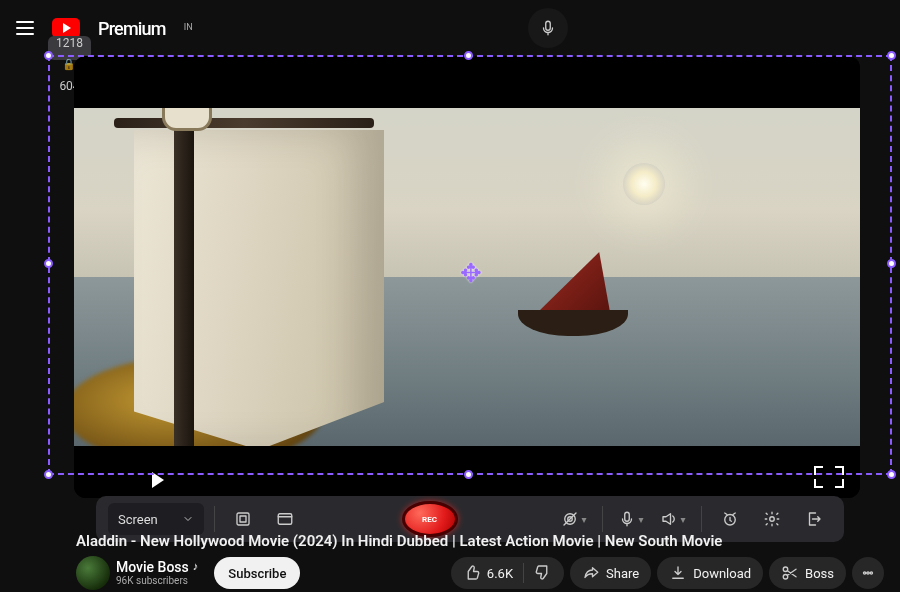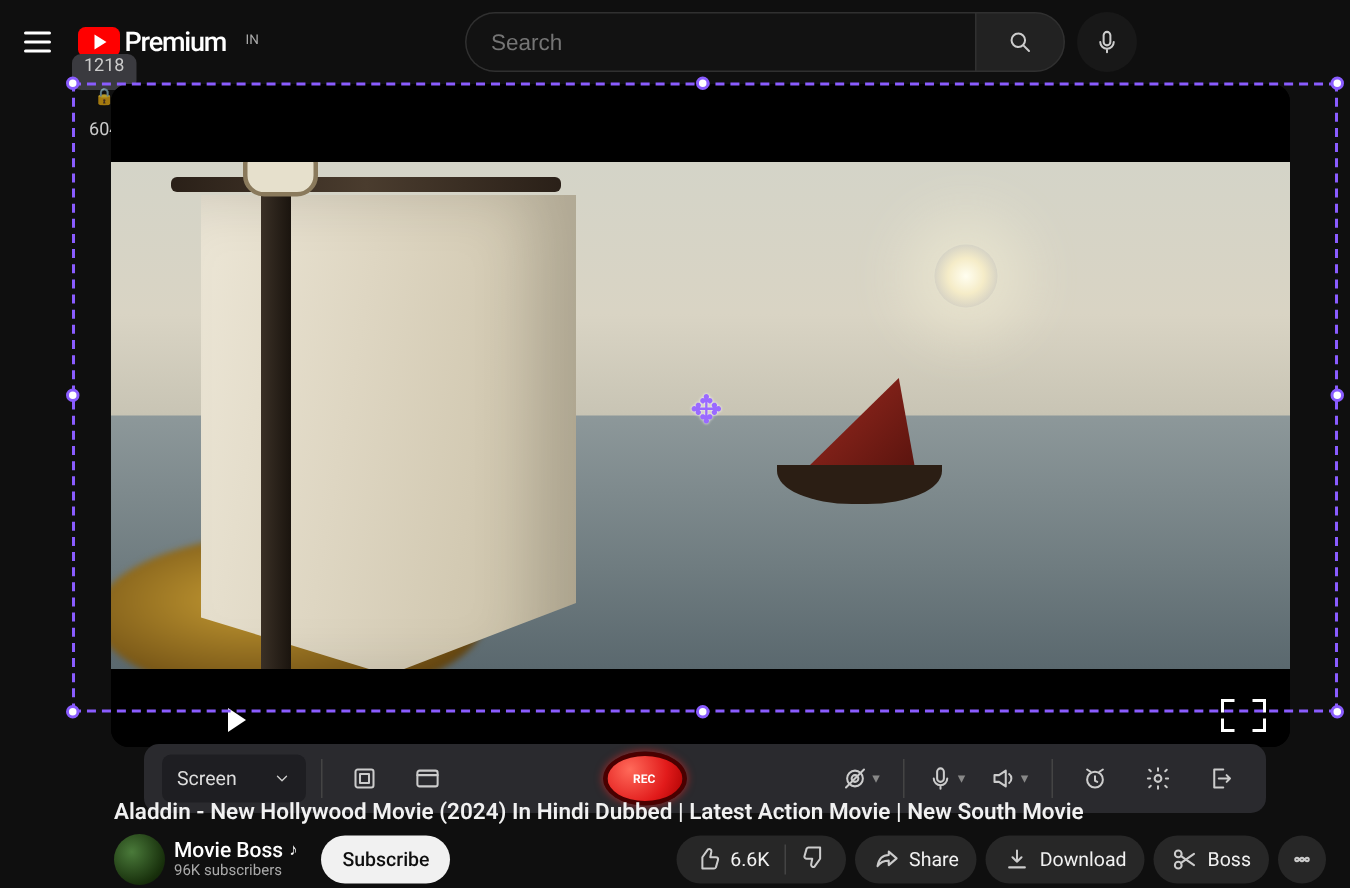--- a/index.html
+++ b/index.html
@@ -3,25 +3,25 @@
 <meta charset="utf-8">
 <style>
   * { box-sizing: border-box; margin: 0; padding: 0; }
   html, body { width: 900px; height: 592px; overflow: hidden; background: #0f0f0f; color: #fff; font-family: Roboto, Arial, sans-serif; }
   body { position: relative; }
 
   
   .topbar { position: absolute; top:0; left:0; right:0; height:56px; display:flex; align-items:center; padding:0 16px; gap:12px;}
   .hamburger { width:24px; height:24px; cursor:pointer; display:flex; flex-direction:column; justify-content:center; gap:4px;}
   .hamburger span { height:2px; background:#fff; width:18px; border-radius:1px;}
-  .yt-logo { display:flex; align-items:center; gap:1px; cursor:pointer;}
+  .yt-logo { display:flex; align-items:center; gap:16px; cursor:pointer;}
   .yt-play { width:28px; height:20px; background:#ff0000; border-radius:5px; display:flex; align-items:center; justify-content:center;}
   .yt-play::before { content:""; border-left:8px solid #fff; border-top:5px solid transparent; border-bottom:5px solid transparent; margin-left:2px;}
   .yt-text { font-weight:500; font-size:18px; letter-spacing:-0.8px; margin-left:2px;}
-  .yt-sup { font-size:9px; color:#aaa; align-self:flex-start; margin-top:4px; margin-left:12px;}
+  .yt-sup { font-size:9px; color:#aaa; align-self:flex-start; margin-top:4px; margin-left:2px;}
   .search-wrap { flex:1; display:flex; justify-content:center; }
   .search-box { display:flex; width:400px; height:40px; }
   .search-input { flex:1; background:#121212; border:1px solid #303030; border-right:none; border-radius:40px 0 0 40px; color:#888; padding:0 16px; font-size:15px; outline:none;}
   .search-btn { width:60px; background:#222; border:1px solid #303030; border-radius:0 40px 40px 0; display:flex; align-items:center; justify-content:center; cursor:pointer;}
   .voice-btn { width:40px; height:40px; border-radius:50%; background:#181818; display:flex; align-items:center; justify-content:center; margin-left:8px; cursor:pointer;}
 
   
   .video-wrap { position:absolute; top:56px; left:74px; width:786px; height:442px; border-radius:12px; overflow:hidden; background:#000;}
   .letterbox { position:absolute; left:0; right:0; background:#000;}
   .letterbox.top { top:0; height:52px;}
@@ -106,29 +106,20 @@
       <span></span>
       <span></span>
       <span></span>
     </div>
   <div class="yt-logo">
     <div class="yt-play"></div>
     <span class="yt-text">Premium</span>
     <span class="yt-sup">IN</span>
   </div>
   <div class="search-wrap">
-    <div class="search-box">
-      <input class="search-input" placeholder="Search" style="">
-      <div class="search-btn">
-        <svg class="i" viewBox="0 0 24 24">
-            <circle cx="10.5" cy="10.5" r="6"></circle>
-            <line x1="15" y1="15" x2="20" y2="20"></line>
-          </svg>
-      </div>
-    </div>
     <div class="voice-btn">
       <svg class="i" viewBox="0 0 24 24">
           <rect x="9" y="3" width="6" height="12" rx="3"></rect>
           <path d="M6 12a6 6 0 0012 0M12 18v3"></path>
         </svg>
     </div>
   </div>
 </div>
 
 <div class="dimbadge">

